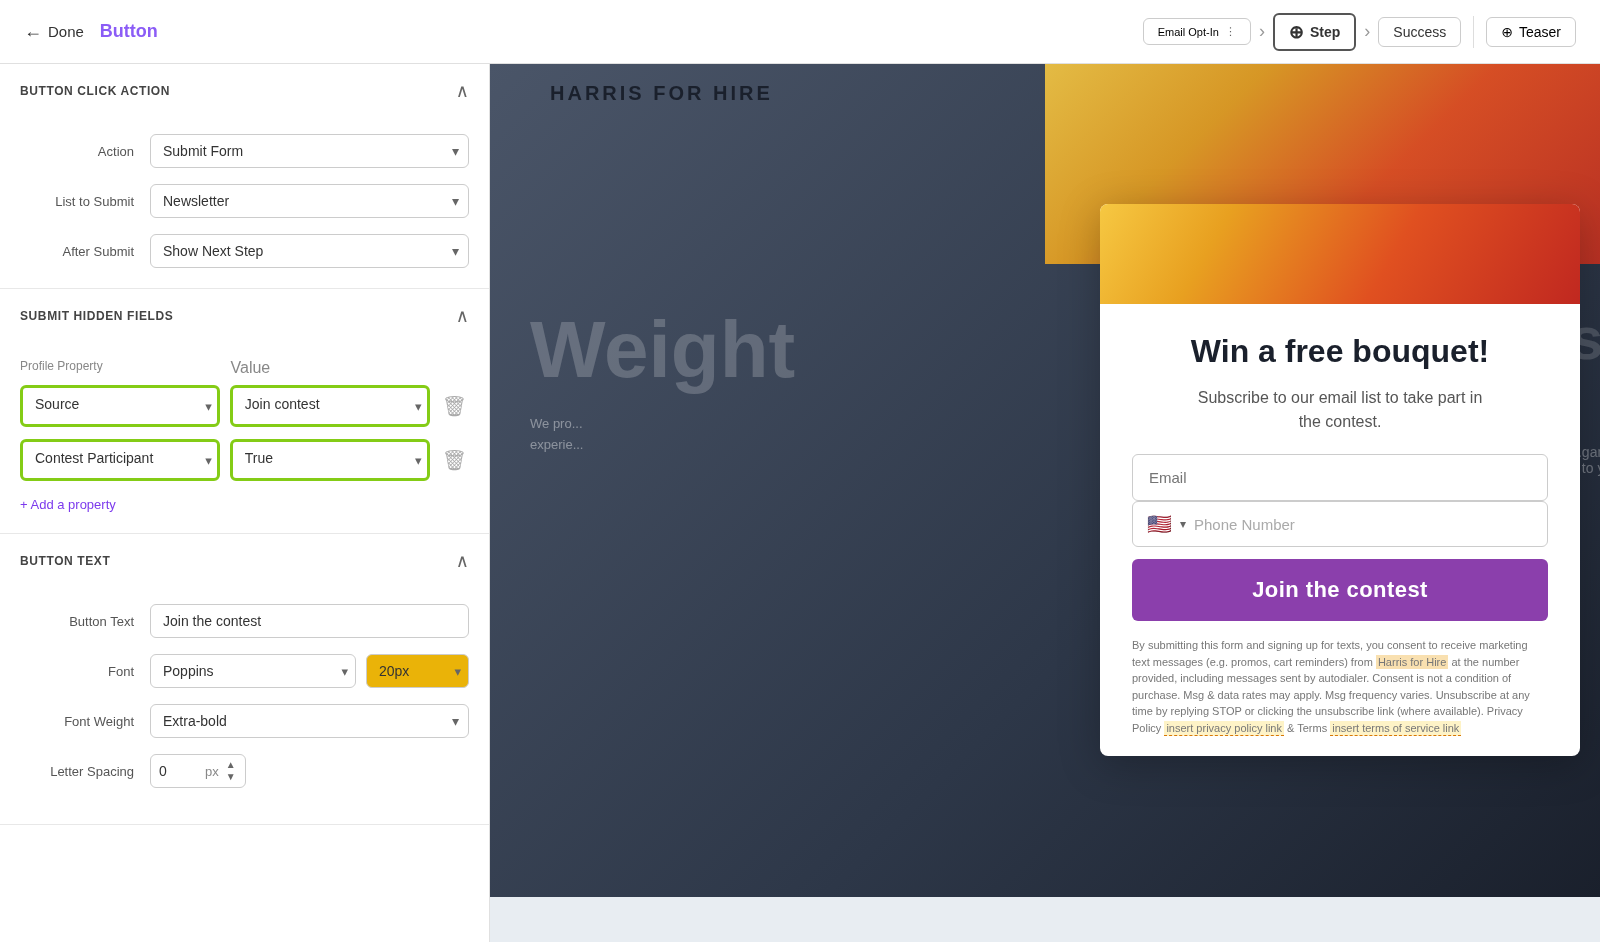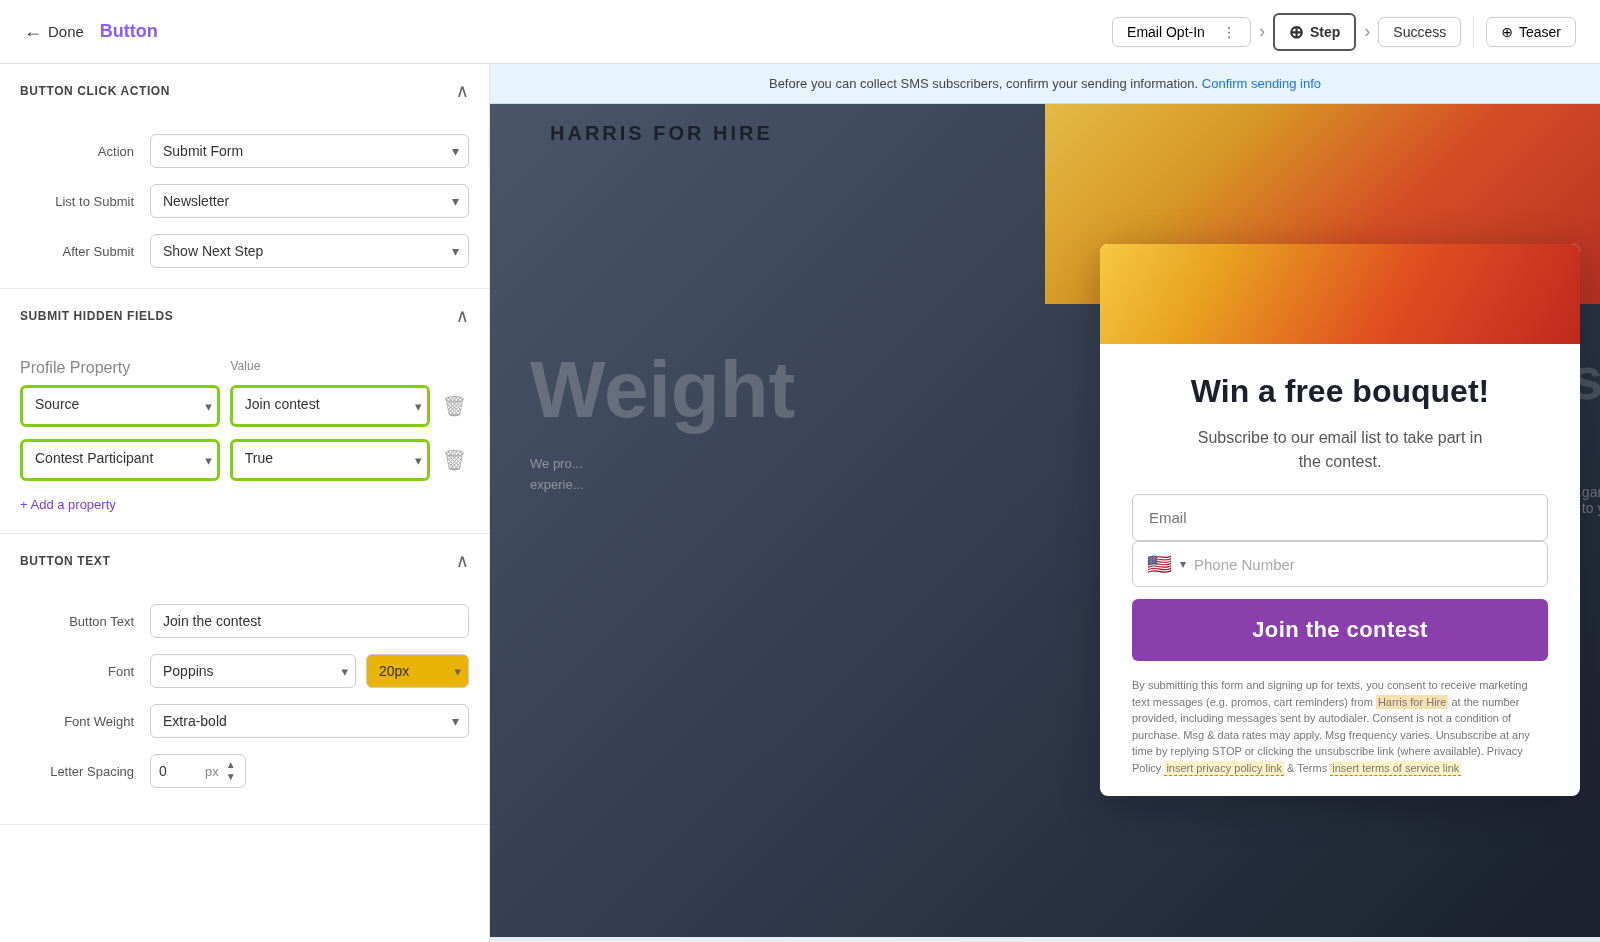--- a/index.html
+++ b/index.html
@@ -19,21 +19,21 @@
 
     .step-btn {
       display: flex; align-items: center; gap: 6px;
       border: 1px solid #ccc; border-radius: 6px;
       padding: 6px 14px; font-size: 14px; background: #fff; cursor: pointer;
       font-weight: 500; color: #333;
     }
     .step-btn.active { border: 2px solid #555; font-weight: 600; }
     .step-btn .plus-icon { font-size: 18px; color: #333; }
     .step-arrow { font-size: 18px; color: #999; }
-    .step-btn-email { display: flex; align-items: center; gap: 13px; border: 1px solid #ccc; border-radius: 6px; padding: 6px 14px; font-size: 14px; background: #fff; cursor: pointer; }
+    .step-btn-email { display: flex; align-items: center; gap: 2px; border: 1px solid #ccc; border-radius: 6px; padding: 6px 14px; font-size: 11px; background: #fff; cursor: pointer; }
     .step-btn-dots { margin-left: 4px; color: #666; }
     .step-btn-teaser { display: flex; align-items: center; gap: 6px; border: 1px solid #ccc; border-radius: 6px; padding: 6px 14px; font-size: 14px; background: #fff; cursor: pointer; }
     .divider-v { width: 1px; height: 32px; background: #ddd; margin: 0 4px; }
 
     
     .main-content { display: flex; flex: 1; overflow: hidden; }
 
     
     .left-panel {
       width: 490px; flex-shrink: 0; background: #fff;
@@ -264,22 +264,22 @@
       </div>
     </div>
 
     <div class="section">
       <div class="section-header">
         <span class="section-title">SUBMIT HIDDEN FIELDS</span>
         <button class="collapse-btn">∧</button>
       </div>
       <div class="section-body">
         <div style="display:flex; gap:8px; margin-bottom:8px; padding-left:0;">
-          <span style="font-size:16px;color:#888;flex:1;">Profile Property</span>
-          <span style="font-size:12px;color:#888;flex:1;">Value</span>
+          <span style="font-size:12px;color:#888;flex:1;">Profile Property</span>
+          <span style="font-size:16px;color:#888;flex:1;">Value</span>
           <span style="width:28px;"></span>
         </div>
         <div class="hidden-fields-row">
           <div class="hf-select-wrap">
             <select>
               <option>Source</option>
               <option>Contest Participant</option>
               <option>Referral</option>
             </select>
           </div>
@@ -369,24 +369,20 @@
             </div>
           </div>
         </div>
       </div>
     </div>
 
   </div>
 
   <div class="right-panel">
 
-    <div class="sms-banner">
-      <span>Before you can collect SMS subscribers, confirm your sending information.</span>
-      <a href="#">Confirm sending info</a>
-    </div>
 
     <div class="preview-area">
 
       <div class="preview-bg"></div>
 
       <div class="preview-flowers"></div>
 
       <div style="position:absolute;top:18px;left:60px;z-index:2;">
         <span style="font-size:20px;font-weight:800;color:#1a202c;letter-spacing:3px;">HARRIS FOR HIRE</span>
       </div>

